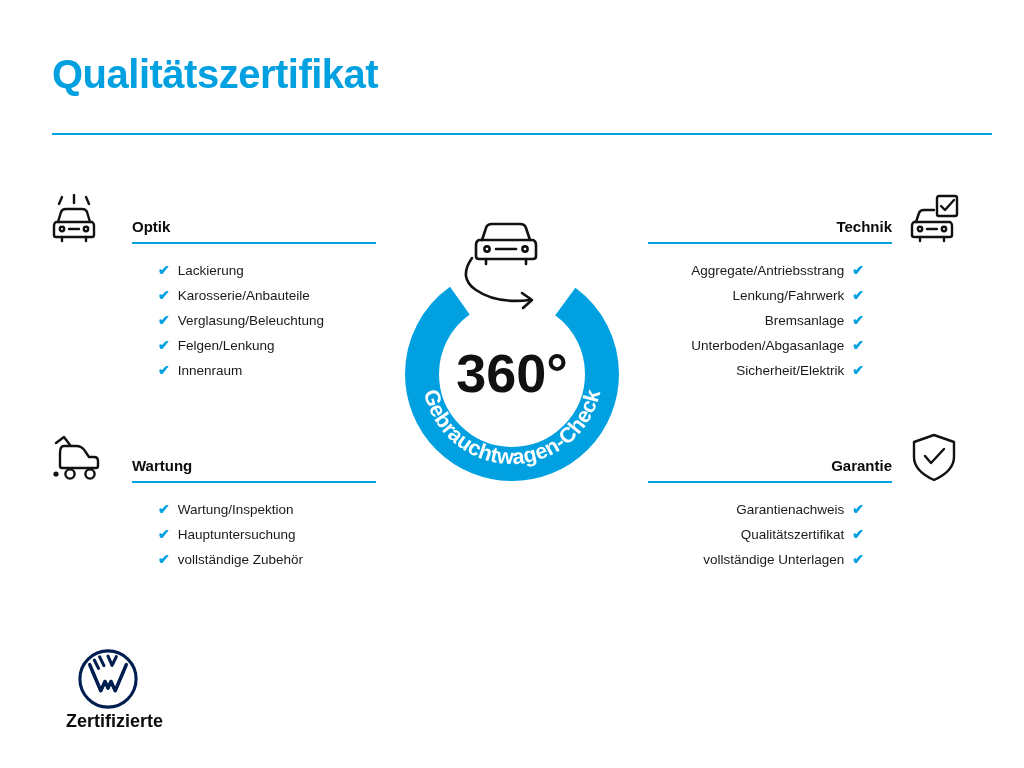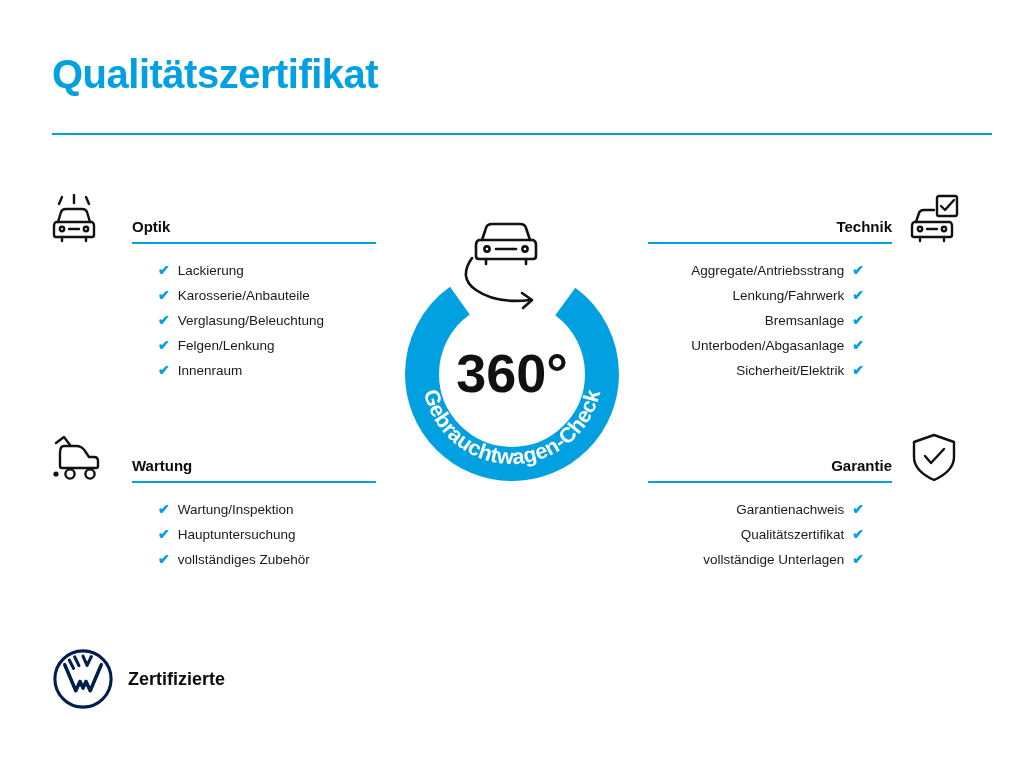--- a/index.html
+++ b/index.html
@@ -108,21 +108,21 @@
     position: absolute;
     left: 380px; top: 196px;
     width: 264px; height: 296px;
   }
   .center svg { display: block; }
 
   
   .footer {
     position: absolute;
     left: 52px; top: 648px;
-    display: flex; align-items: center;
+    display: flex; align-items: center; flex-direction: column;
   }
   .vw-logo { width: 62px; height: 62px; }
   .footer-text {
     margin-left: 14px;
     font-size: 18px;
     font-weight: bold;
     color: #0b0b0b;
     line-height: 23px;
   }
 </style>
@@ -201,21 +201,21 @@
         <li>
             <span class="check">✔</span>
             <span>Wartung/Inspektion</span>
           </li>
         <li>
             <span class="check">✔</span>
             <span>Hauptuntersuchung</span>
           </li>
         <li>
             <span class="check">✔</span>
-            <span>vollständiges Zubehör</span>
+            <span>vollständige Zubehör</span>
           </li>
       </ul>
     </div>
   </div>
 
   <div class="col-right">
 
     <div class="block right">
       <div class="block-head">
         <div class="icon-box">

